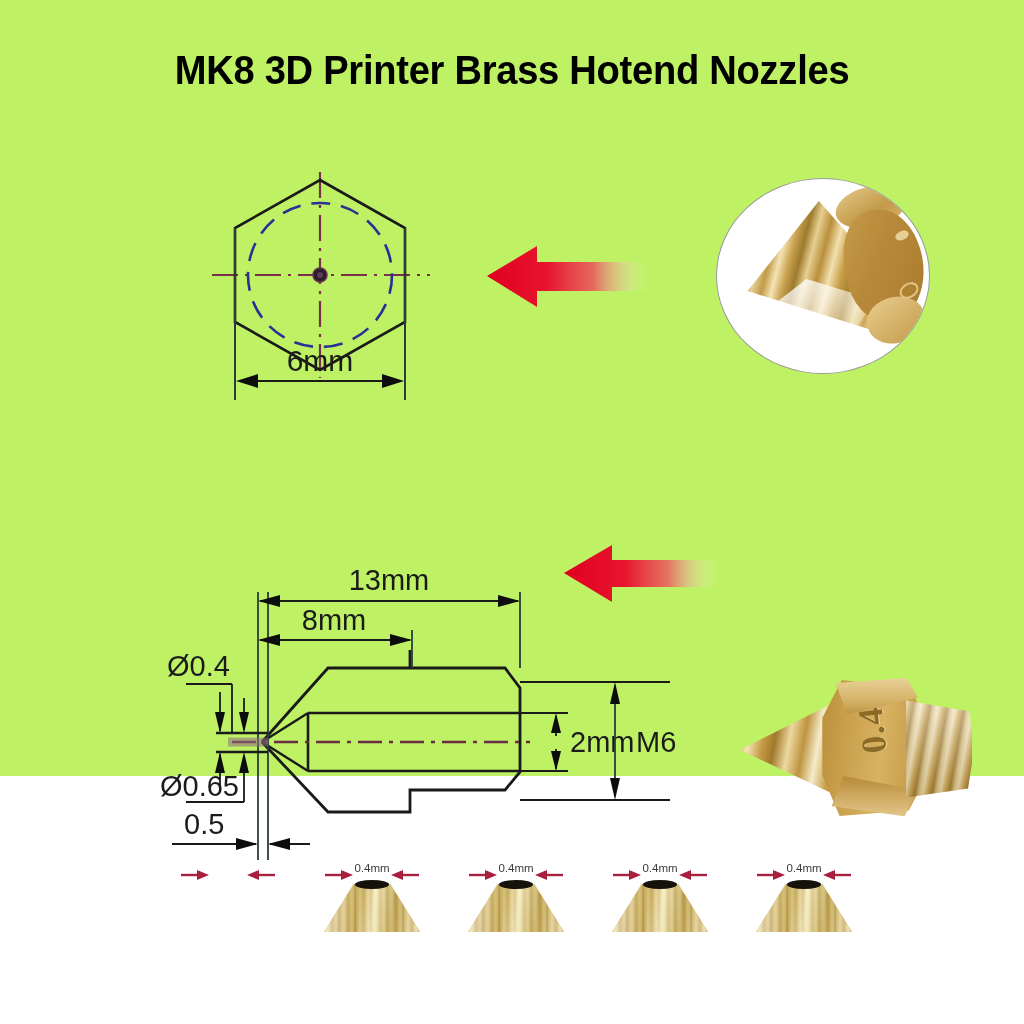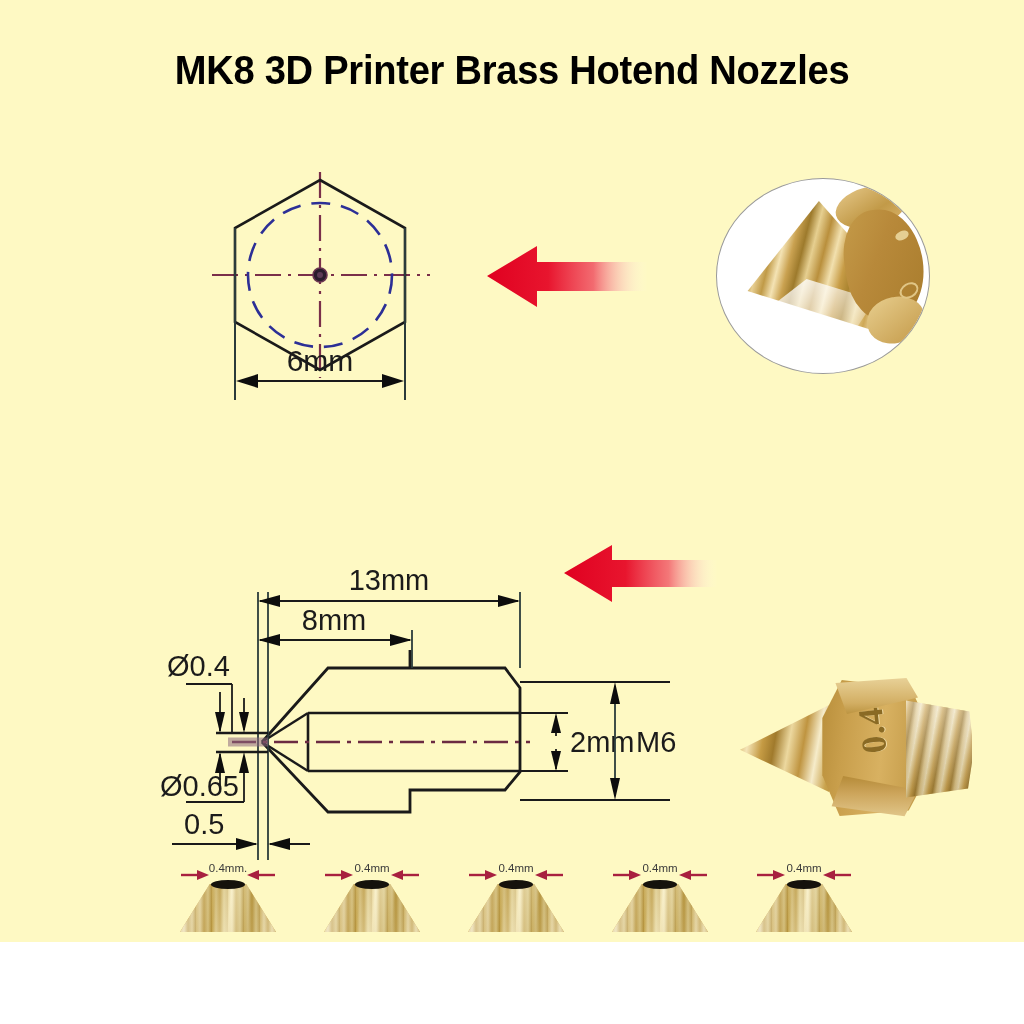--- a/index.html
+++ b/index.html
@@ -11,22 +11,22 @@
     width: 1024px;
     height: 1024px;
     position: relative;
     overflow: hidden;
     font-family: "Liberation Sans", sans-serif;
     background: #ffffff;
   }
   #stage {
     position: absolute;
     left: 0; top: 0;
-    width: 1024px; height: 942px;
-    background: #fef9c3;
+    width: 1024px; height: 776px;
+    background: #bef264;
   }
 
   
   .title {
     position: absolute;
     left: 0;
     top: 47px;
     width: 1024px;
     text-align: center;
     font-family: "Liberation Sans Narrow", "Liberation Sans", sans-serif;
@@ -406,26 +406,20 @@
     <div class="pp-hex"></div>
     <div class="pp-hex-top"></div>
     <div class="pp-hex-bot"></div>
     <div class="pp-label">0.4</div>
     <div class="pp-thread"></div>
     <div class="pp-thread-shade"></div>
   </div>
 
   <div class="tip-row">
 
-    <div class="tip" style="left:0px">
-      <div class="tip-label">0.4mm.</div>
-      <div class="tip-cone"></div>
-      <div class="tip-cone-shade"></div>
-      <div class="tip-orifice"></div>
-    </div>
 
     <div class="tip" style="left:144px">
       <div class="tip-label">0.4mm</div>
       <div class="tip-cone"></div>
       <div class="tip-cone-shade"></div>
       <div class="tip-orifice"></div>
     </div>
 
     <div class="tip" style="left:288px">
       <div class="tip-label">0.4mm</div>

